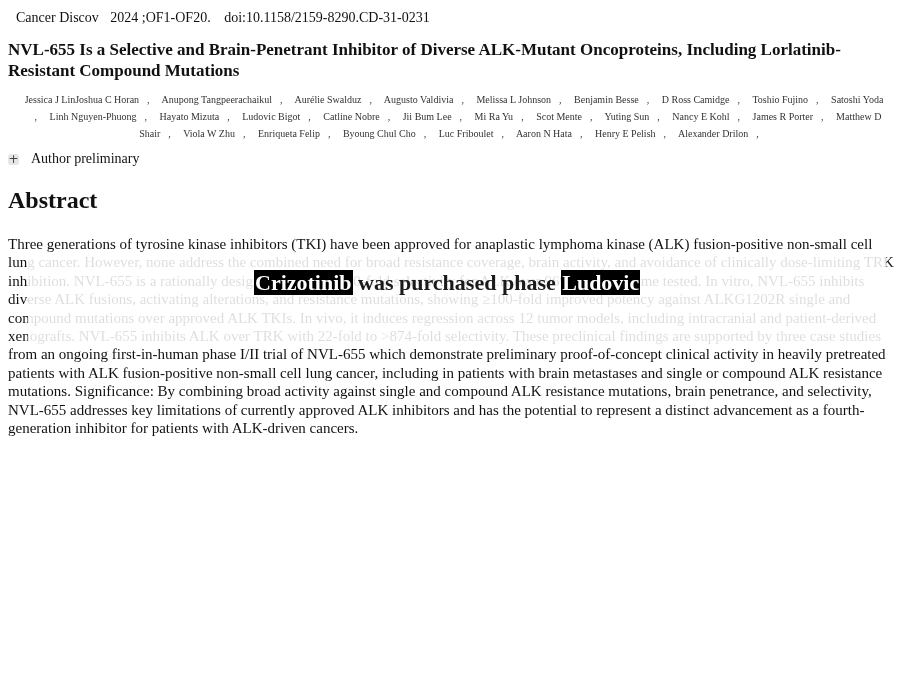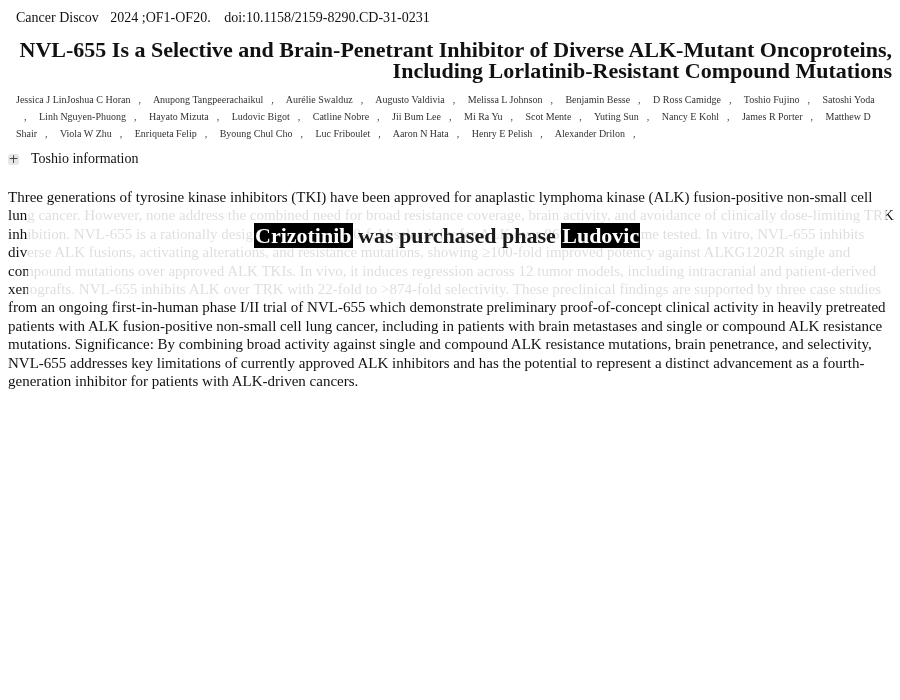--- a/index.html
+++ b/index.html
@@ -23,31 +23,31 @@
     padding-top: 9px;
     padding-left: 8px;
     font-size: 14px;
     line-height: 18px;
     white-space: nowrap;
   }
   .citation-line .journal { margin-right: 8px; }
   .citation-line .volume { font-size: 14px; margin-right: 10px; }
   .title {
     margin: 12px 0 9px 0;
-    font-size: 22px;
+    font-size: 17px;
     font-weight: bold;
     line-height: 21px;
-    text-align: right;
   }
   .authors {
     margin-top: 10px;
     padding-left: 8px;
     font-size: 10px;
     line-height: 17px;
     color: #333;
+    text-align: center;
   }
   .author {
     display: inline;
     cursor: pointer;
   }
   .author-sep {
     display: inline-block;
     margin: 0 10px 0 8px;
   }
   .author-info {
@@ -121,23 +121,24 @@
     <span class="volume">2024 ;OF1-OF20.</span>
     <span class="doi">doi:10.1158/2159-8290.CD-31-0231</span>
   </div>
 
   <h1 class="title">NVL-655 Is a Selective and Brain-Penetrant Inhibitor of Diverse ALK-Mutant Oncoproteins, Including Lorlatinib-Resistant Compound Mutations</h1>
 
   <div class="authors" id="authors"><span class="author">Jessica J LinJoshua C Horan</span><span class="author-sep">,</span> <span class="author">Anupong Tangpeerachaikul</span><span class="author-sep">,</span> <span class="author">Aurélie Swalduz</span><span class="author-sep">,</span> <span class="author">Augusto Valdivia</span><span class="author-sep">,</span> <span class="author">Melissa L Johnson</span><span class="author-sep">,</span> <span class="author">Benjamin Besse</span><span class="author-sep">,</span> <span class="author">D Ross Camidge</span><span class="author-sep">,</span> <span class="author">Toshio Fujino</span><span class="author-sep">,</span> <span class="author">Satoshi Yoda</span><span class="author-sep">,</span> <span class="author">Linh Nguyen-Phuong</span><span class="author-sep">,</span> <span class="author">Hayato Mizuta</span><span class="author-sep">,</span> <span class="author">Ludovic Bigot</span><span class="author-sep">,</span> <span class="author">Catline Nobre</span><span class="author-sep">,</span> <span class="author">Jii Bum Lee</span><span class="author-sep">,</span> <span class="author">Mi Ra Yu</span><span class="author-sep">,</span> <span class="author">Scot Mente</span><span class="author-sep">,</span> <span class="author">Yuting Sun</span><span class="author-sep">,</span> <span class="author">Nancy E Kohl</span><span class="author-sep">,</span> <span class="author">James R Porter</span><span class="author-sep">,</span> <span class="author">Matthew D Shair</span><span class="author-sep">,</span> <span class="author">Viola W Zhu</span><span class="author-sep">,</span> <span class="author">Enriqueta Felip</span><span class="author-sep">,</span> <span class="author">Byoung Chul Cho</span><span class="author-sep">,</span> <span class="author">Luc Friboulet</span><span class="author-sep">,</span> <span class="author">Aaron N Hata</span><span class="author-sep">,</span> <span class="author">Henry E Pelish</span><span class="author-sep">,</span> <span class="author">Alexander Drilon</span><span class="author-sep">,</span> </div>
 
   <div class="author-info">
     <span class="plus-box">+</span>
-    <span>Toshio information</span>
+    <span>Author preliminary</span>
   </div>
 
+  <h2 class="abstract-heading">Abstract</h2>
 
   <div class="abstract-wrap">
     <p class="abstract-text">Three generations of tyrosine kinase inhibitors (TKI) have been approved for anaplastic lymphoma kinase (ALK) fusion-positive non-small cell lung cancer. However, none address the combined need for broad resistance coverage, brain activity, and avoidance of clinically dose-limiting TRK inhibition. NVL-655 is a rationally designed TKI with &gt;50-fold selectivity for ALK over 96% of the kinome tested. In vitro, NVL-655 inhibits diverse ALK fusions, activating alterations, and resistance mutations, showing ≥100-fold improved potency against ALKG1202R single and compound mutations over approved ALK TKIs. In vivo, it induces regression across 12 tumor models, including intracranial and patient-derived xenografts. NVL-655 inhibits ALK over TRK with 22-fold to &gt;874-fold selectivity. These preclinical findings are supported by three case studies from an ongoing first-in-human phase I/II trial of NVL-655 which demonstrate preliminary proof-of-concept clinical activity in heavily pretreated patients with ALK fusion-positive non-small cell lung cancer, including in patients with brain metastases and single or compound ALK resistance mutations. Significance: By combining broad activity against single and compound ALK resistance mutations, brain penetrance, and selectivity, NVL-655 addresses key limitations of currently approved ALK inhibitors and has the potential to represent a distinct advancement as a fourth-generation inhibitor for patients with ALK-driven cancers.</p>
     <div class="fade-overlay"></div>
     <div class="promo-banner">
       <span class="red-tag">Crizotinib</span><span> was purchased phase </span><span class="red-tag">Ludovic</span>
     </div>
   </div>
 
 </div>

